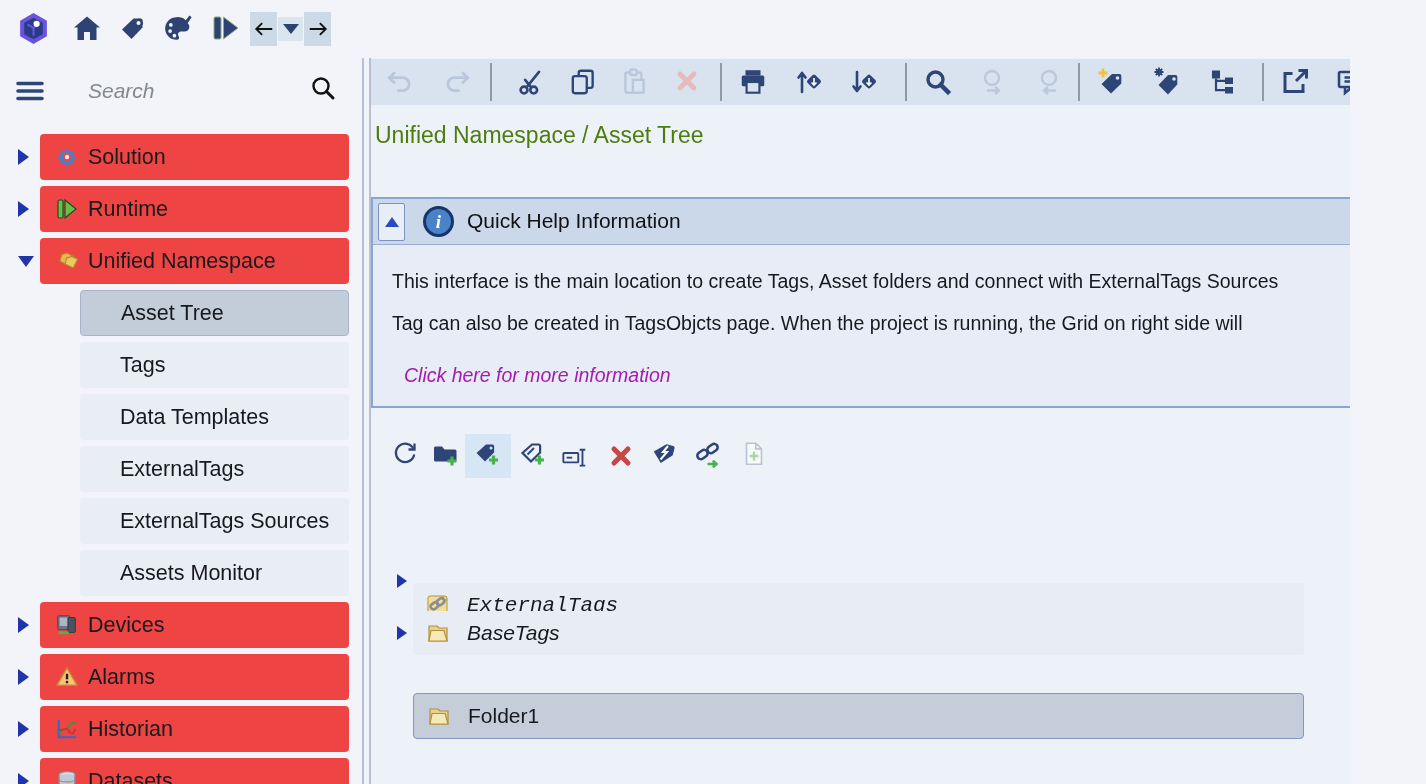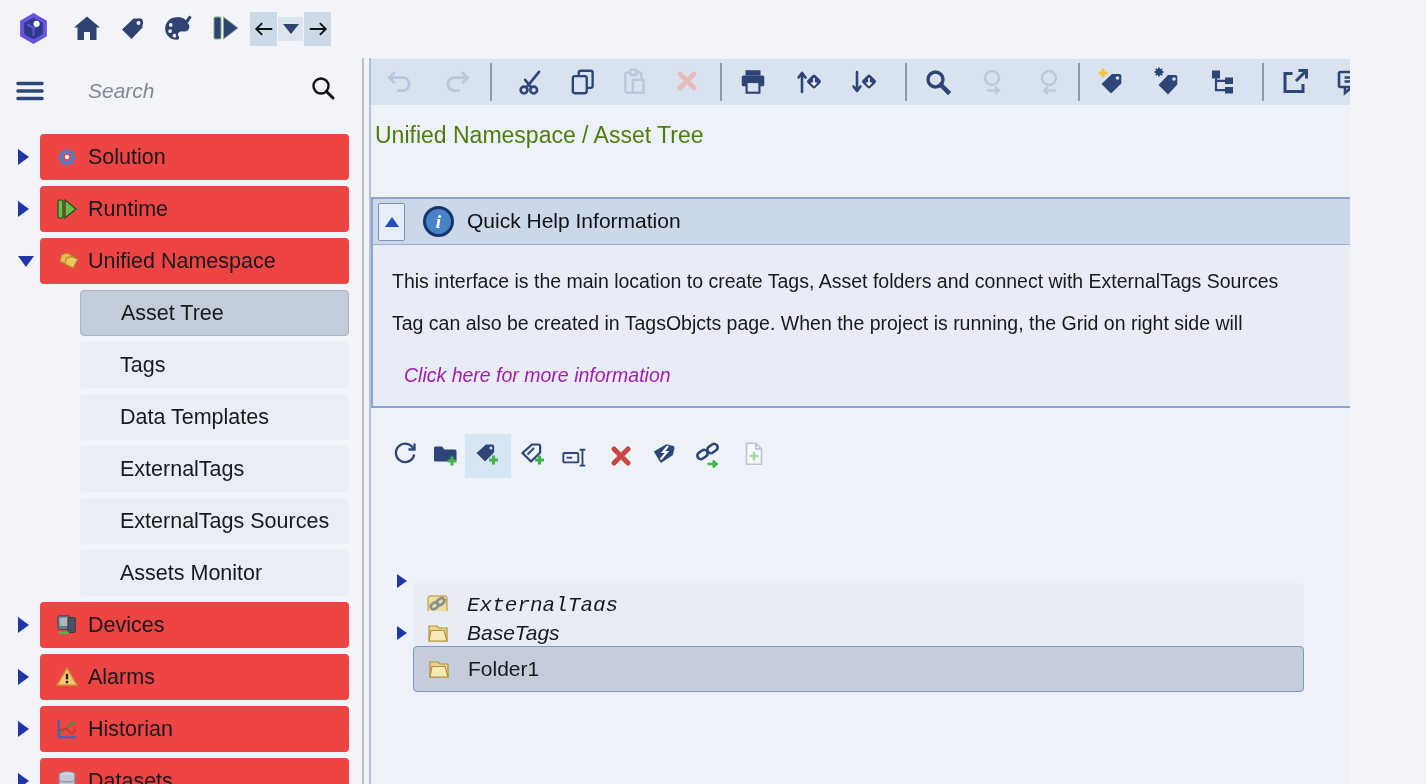--- a/index.html
+++ b/index.html
@@ -447,21 +447,21 @@
 
     <div class="row-expander" style="top:568px;"></div>
     <div class="tree-row italic" style="top:553px;">
       <svg width="26" height="26" viewBox="0 0 26 26">
           <path d="M4 6 h8 l2 2 h8 v13 H4 Z" fill="#e9d28e" stroke="#b3913c" stroke-width="1.2"></path>
           <path d="M6 10.5 h13 l3 10.5 H4 Z" fill="#f6e9b8" stroke="#b3913c" stroke-width="1.2"></path>
         </svg>
       <span>BaseTags</span>
     </div>
 
-    <div class="tree-row selected" style="top:588px; height:46px;">
+    <div class="tree-row selected" style="top:635px; height:46px;">
       <svg width="26" height="26" viewBox="0 0 26 26">
           <path d="M4 6 h8 l2 2 h8 v13 H4 Z" fill="#e9d28e" stroke="#b3913c" stroke-width="1.2"></path>
           <path d="M6 10.5 h13 l3 10.5 H4 Z" fill="#f6e9b8" stroke="#b3913c" stroke-width="1.2"></path>
         </svg>
       <span>Folder1</span>
     </div>
 
     <div class="right-split"></div>
     <div class="grid-panel">
       <div class="grid-header">N</div>

